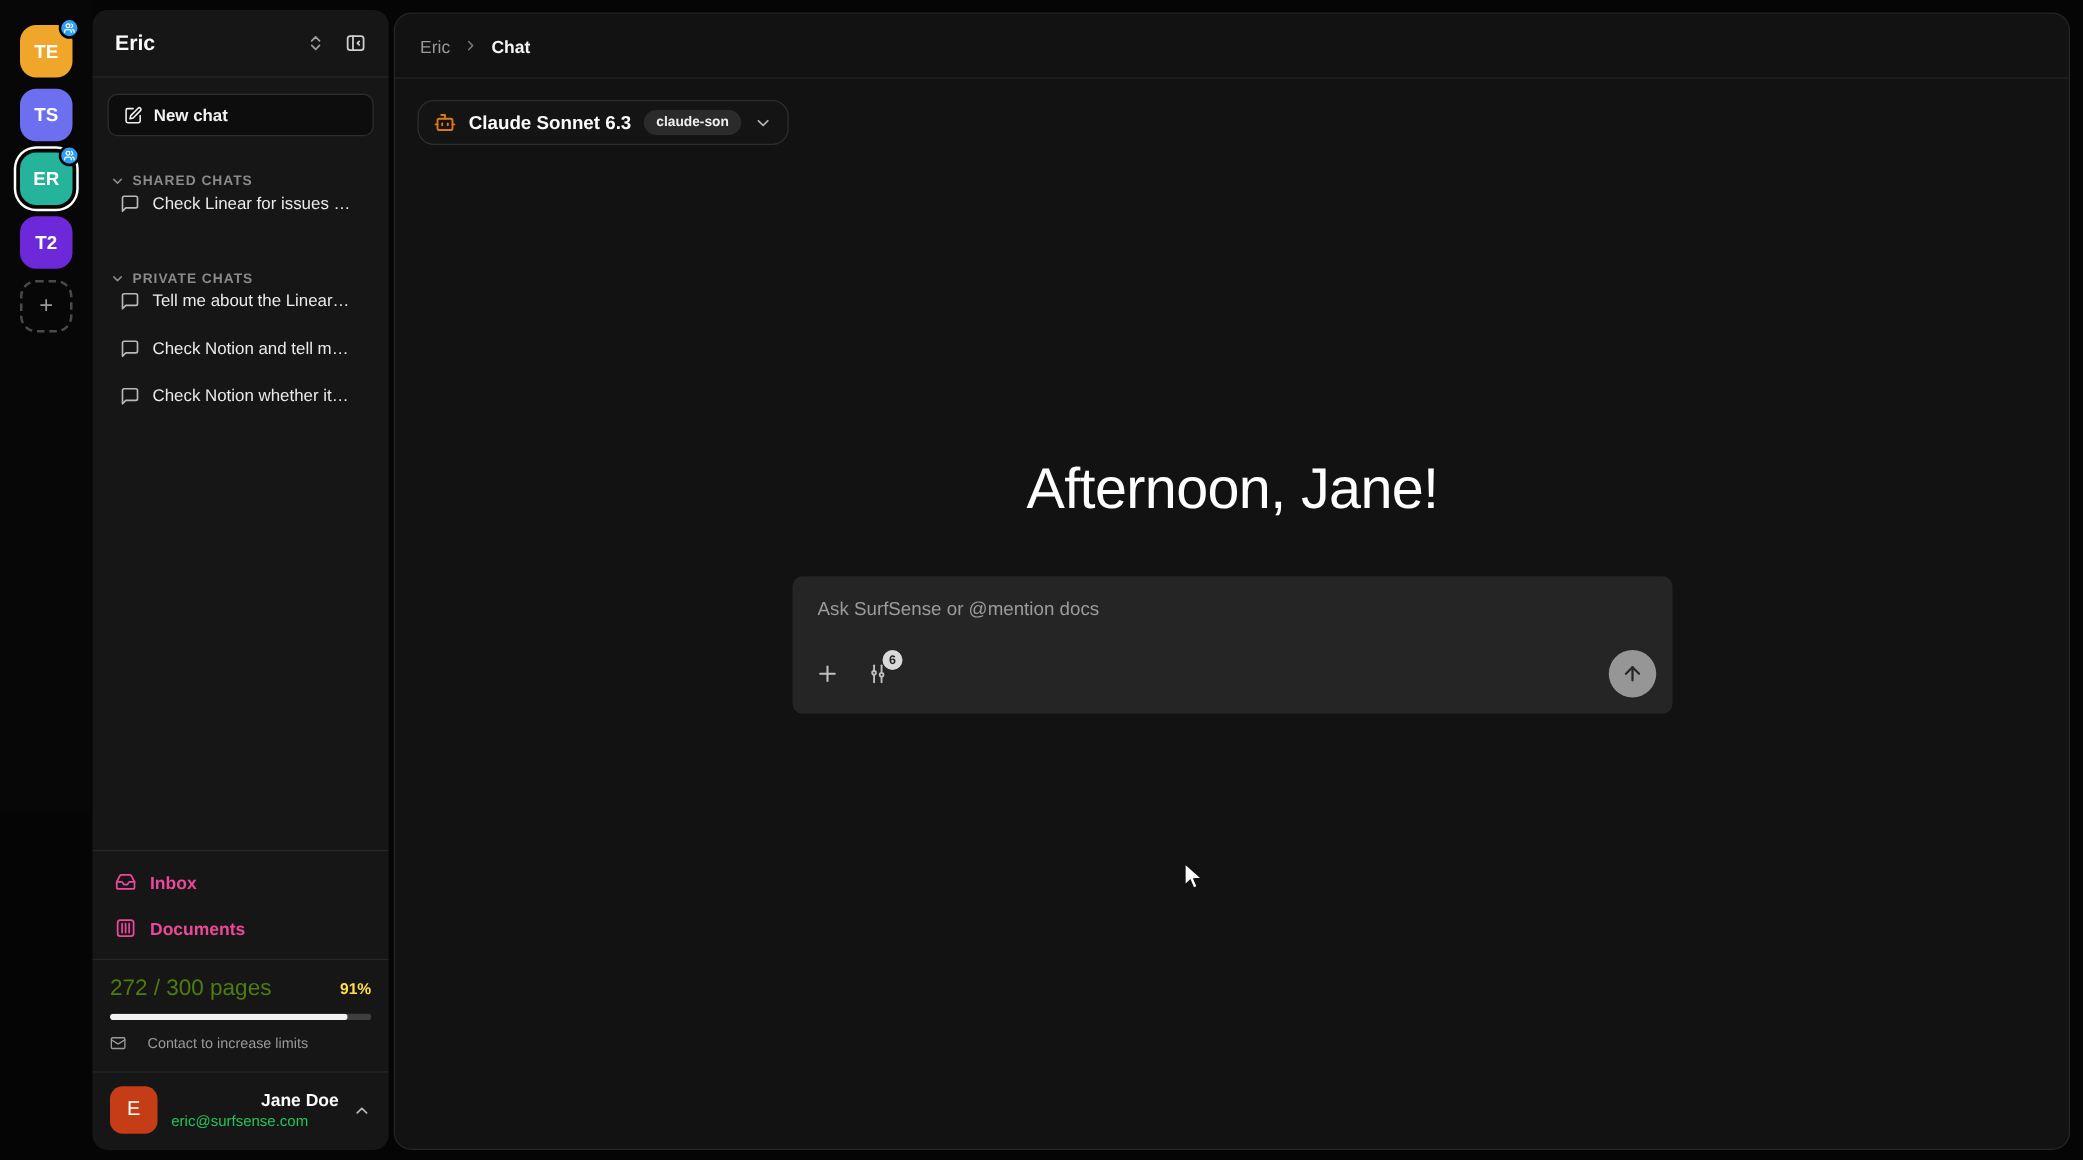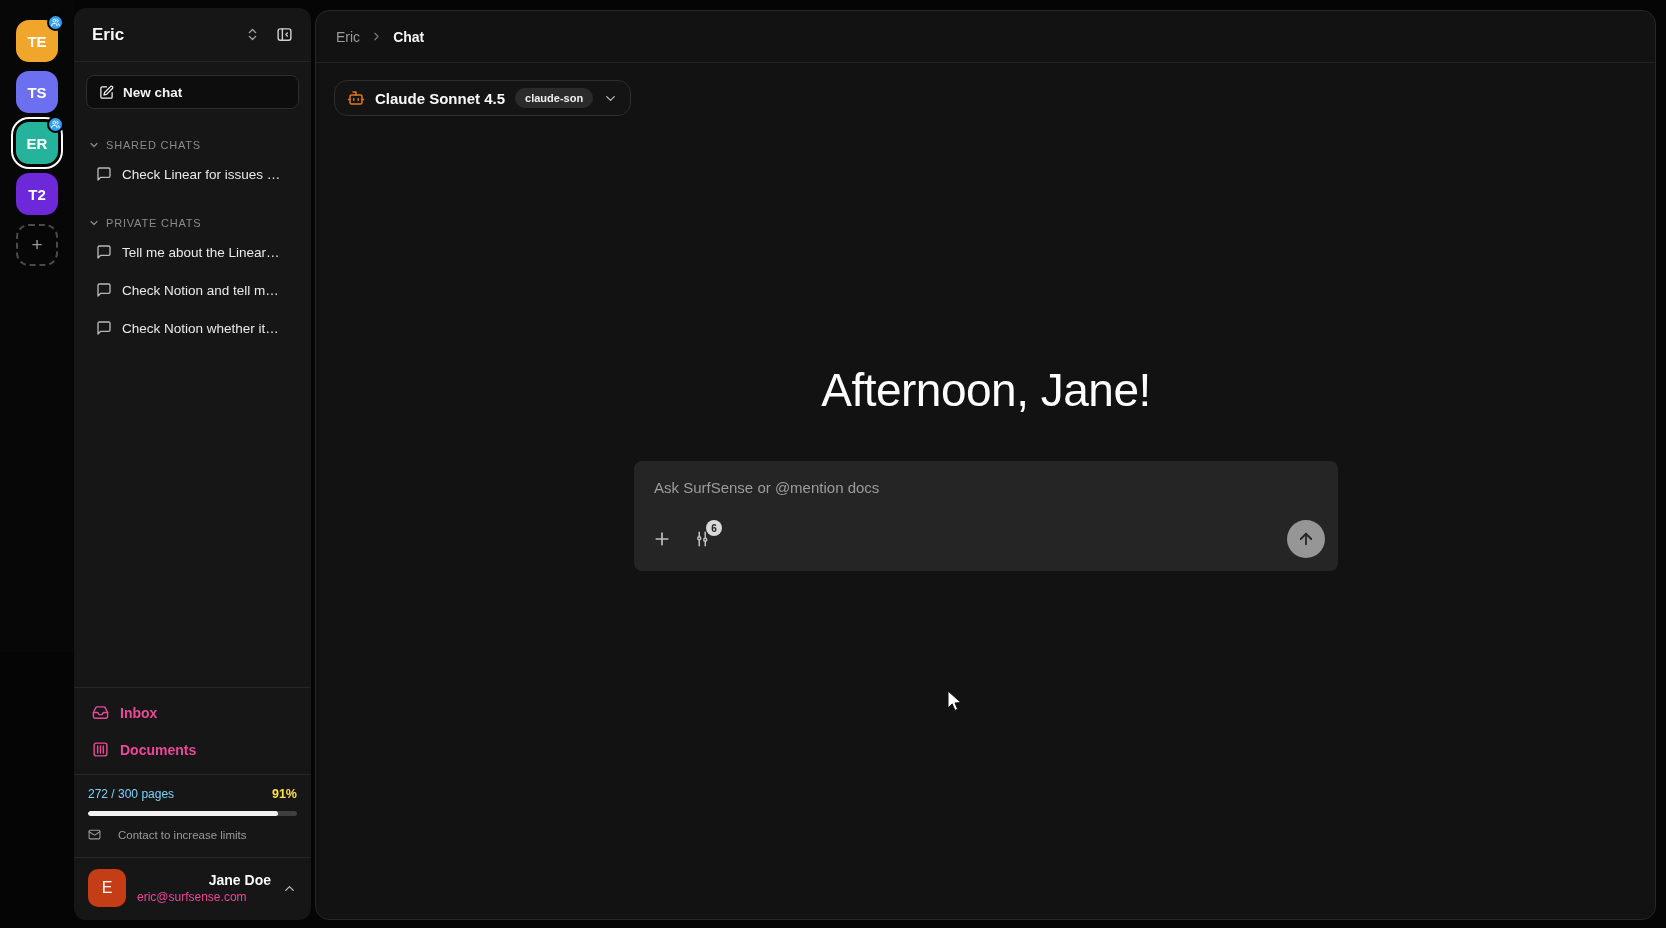--- a/index.html
+++ b/index.html
@@ -26,42 +26,42 @@
     border-radius:12px; display:flex; flex-direction:column; overflow:hidden; }
   .sb-header { height:54px; flex:0 0 auto; display:flex; align-items:center; padding:0 14px 0 18px;
     border-bottom:1px solid #242424; }
   .sb-title { font-size:17px; font-weight:700; color:#fafafa; flex:1; }
   .sb-header .hicon { color:#9f9f9f; padding:4px; cursor:pointer; }
   .sb-header .hicon + .hicon { margin-left:8px; color:#cfcfcf; }
   .newchat { margin:13px 12px 6px; height:34px; background:#0d0d0d; border:1px solid #2e2e2e;
     border-radius:8px; display:flex; align-items:center; gap:9px; padding:0 12px; cursor:pointer; }
   .newchat span { font-size:13.5px; font-weight:600; color:#f2f2f2; }
   .sec-head { display:flex; align-items:center; gap:6px; padding:0 14px; margin-top:20px; height:20px;
-    color:#8a8a8a; font-size:11px; font-weight:400; letter-spacing:.8px; cursor:pointer; }
-  .chat-item { display:flex; align-items:center; gap:10px; height:38px; padding:0 14px 0 22px;
+    color:#8a8a8a; font-size:11px; font-weight:700; letter-spacing:.8px; cursor:pointer; }
+  .chat-item { display:flex; align-items:flex-start; gap:10px; height:38px; padding:0 14px 0 22px;
     color:#eaeaea; font-size:13.5px; font-weight:500; cursor:pointer; white-space:nowrap; }
   .chat-item .cicon { color:#b9b9b9; flex:0 0 auto; }
   .sb-bottom { margin-top:auto; }
   .divider { height:1px; background:#262626; }
   .nav-item { display:flex; align-items:center; gap:11px; height:37px; padding:0 18px;
     color:#ec4899; font-size:14px; font-weight:700; cursor:pointer; }
   .usage { padding:12px 14px 4px; }
   .usage-row { display:flex; align-items:center; justify-content:space-between; }
-  .usage-pages { color:#7dd3fc; font-size:12px; }
+  .usage-pages { color:#4d7c0f; font-size:18px; }
   .usage-pct { color:#fde047; font-size:12.5px; font-weight:700; }
   .bar { margin-top:10px; height:5px; border-radius:3px; background:#3f3f3f; overflow:hidden; }
   .bar-fill { height:100%; background:#f2f2f2; border-radius:3px; }
   .contact { display:flex; align-items:center; gap:17px; margin:12px 0 12px; color:#9a9a9a;
     font-size:11.5px; cursor:pointer; }
   .profile { display:flex; align-items:center; gap:11px; padding:11px 14px 13px; cursor:pointer; }
   .pf-avatar { width:38px; height:38px; border-radius:10px; background:#c43d16; color:#fff;
     display:flex; align-items:center; justify-content:center; font-size:16px; font-weight:500; }
   .pf-meta { flex:1; }
   .pf-name { font-size:14px; font-weight:700; color:#fafafa;text-align:right; }
-  .pf-email { font-size:12px; color:#ec4899; margin-top:2px; }
+  .pf-email { font-size:12px; color:#22c55e; margin-top:2px; }
   .pf-chev { color:#b5b5b5; }
 
   
   .main { position:absolute; left:315px; top:10px; width:1341px; height:910px; background:#121212;
     border:1px solid #262626; border-radius:14px; overflow:hidden; }
   .crumbs { height:52px; display:flex; align-items:center; gap:10px; padding:0 20px;
     border-bottom:1px solid #232323; }
   .crumb-parent { color:#9a9a9a; font-size:14px; }
   .crumb-sep { color:#777; }
   .crumb-current { color:#f5f5f5; font-size:14px; font-weight:600; }
@@ -280,21 +280,21 @@
     <span>
       <svg width="18" height="18" viewBox="0 0 24 24" fill="none" stroke="#e07818" stroke-width="2" stroke-linecap="round" stroke-linejoin="round">
           <path d="M12 8V4H8"></path>
           <rect x="4" y="8" width="16" height="12" rx="2"></rect>
           <path d="M2 14h2"></path>
           <path d="M20 14h2"></path>
           <path d="M15 13v2"></path>
           <path d="M9 13v2"></path>
         </svg>
     </span>
-    <span class="model-name">Claude Sonnet 4.5</span>
+    <span class="model-name">Claude Sonnet 6.3</span>
     <span class="model-badge">claude-son</span>
     <span class="model-chev">
       <svg width="15" height="15" viewBox="0 0 24 24" fill="none" stroke="currentColor" stroke-width="2.2" stroke-linecap="round" stroke-linejoin="round">
           <path d="m6 9 6 6 6-6"></path>
         </svg>
     </span>
   </div>
 
   <div class="greeting">Afternoon, Jane!</div>
 

